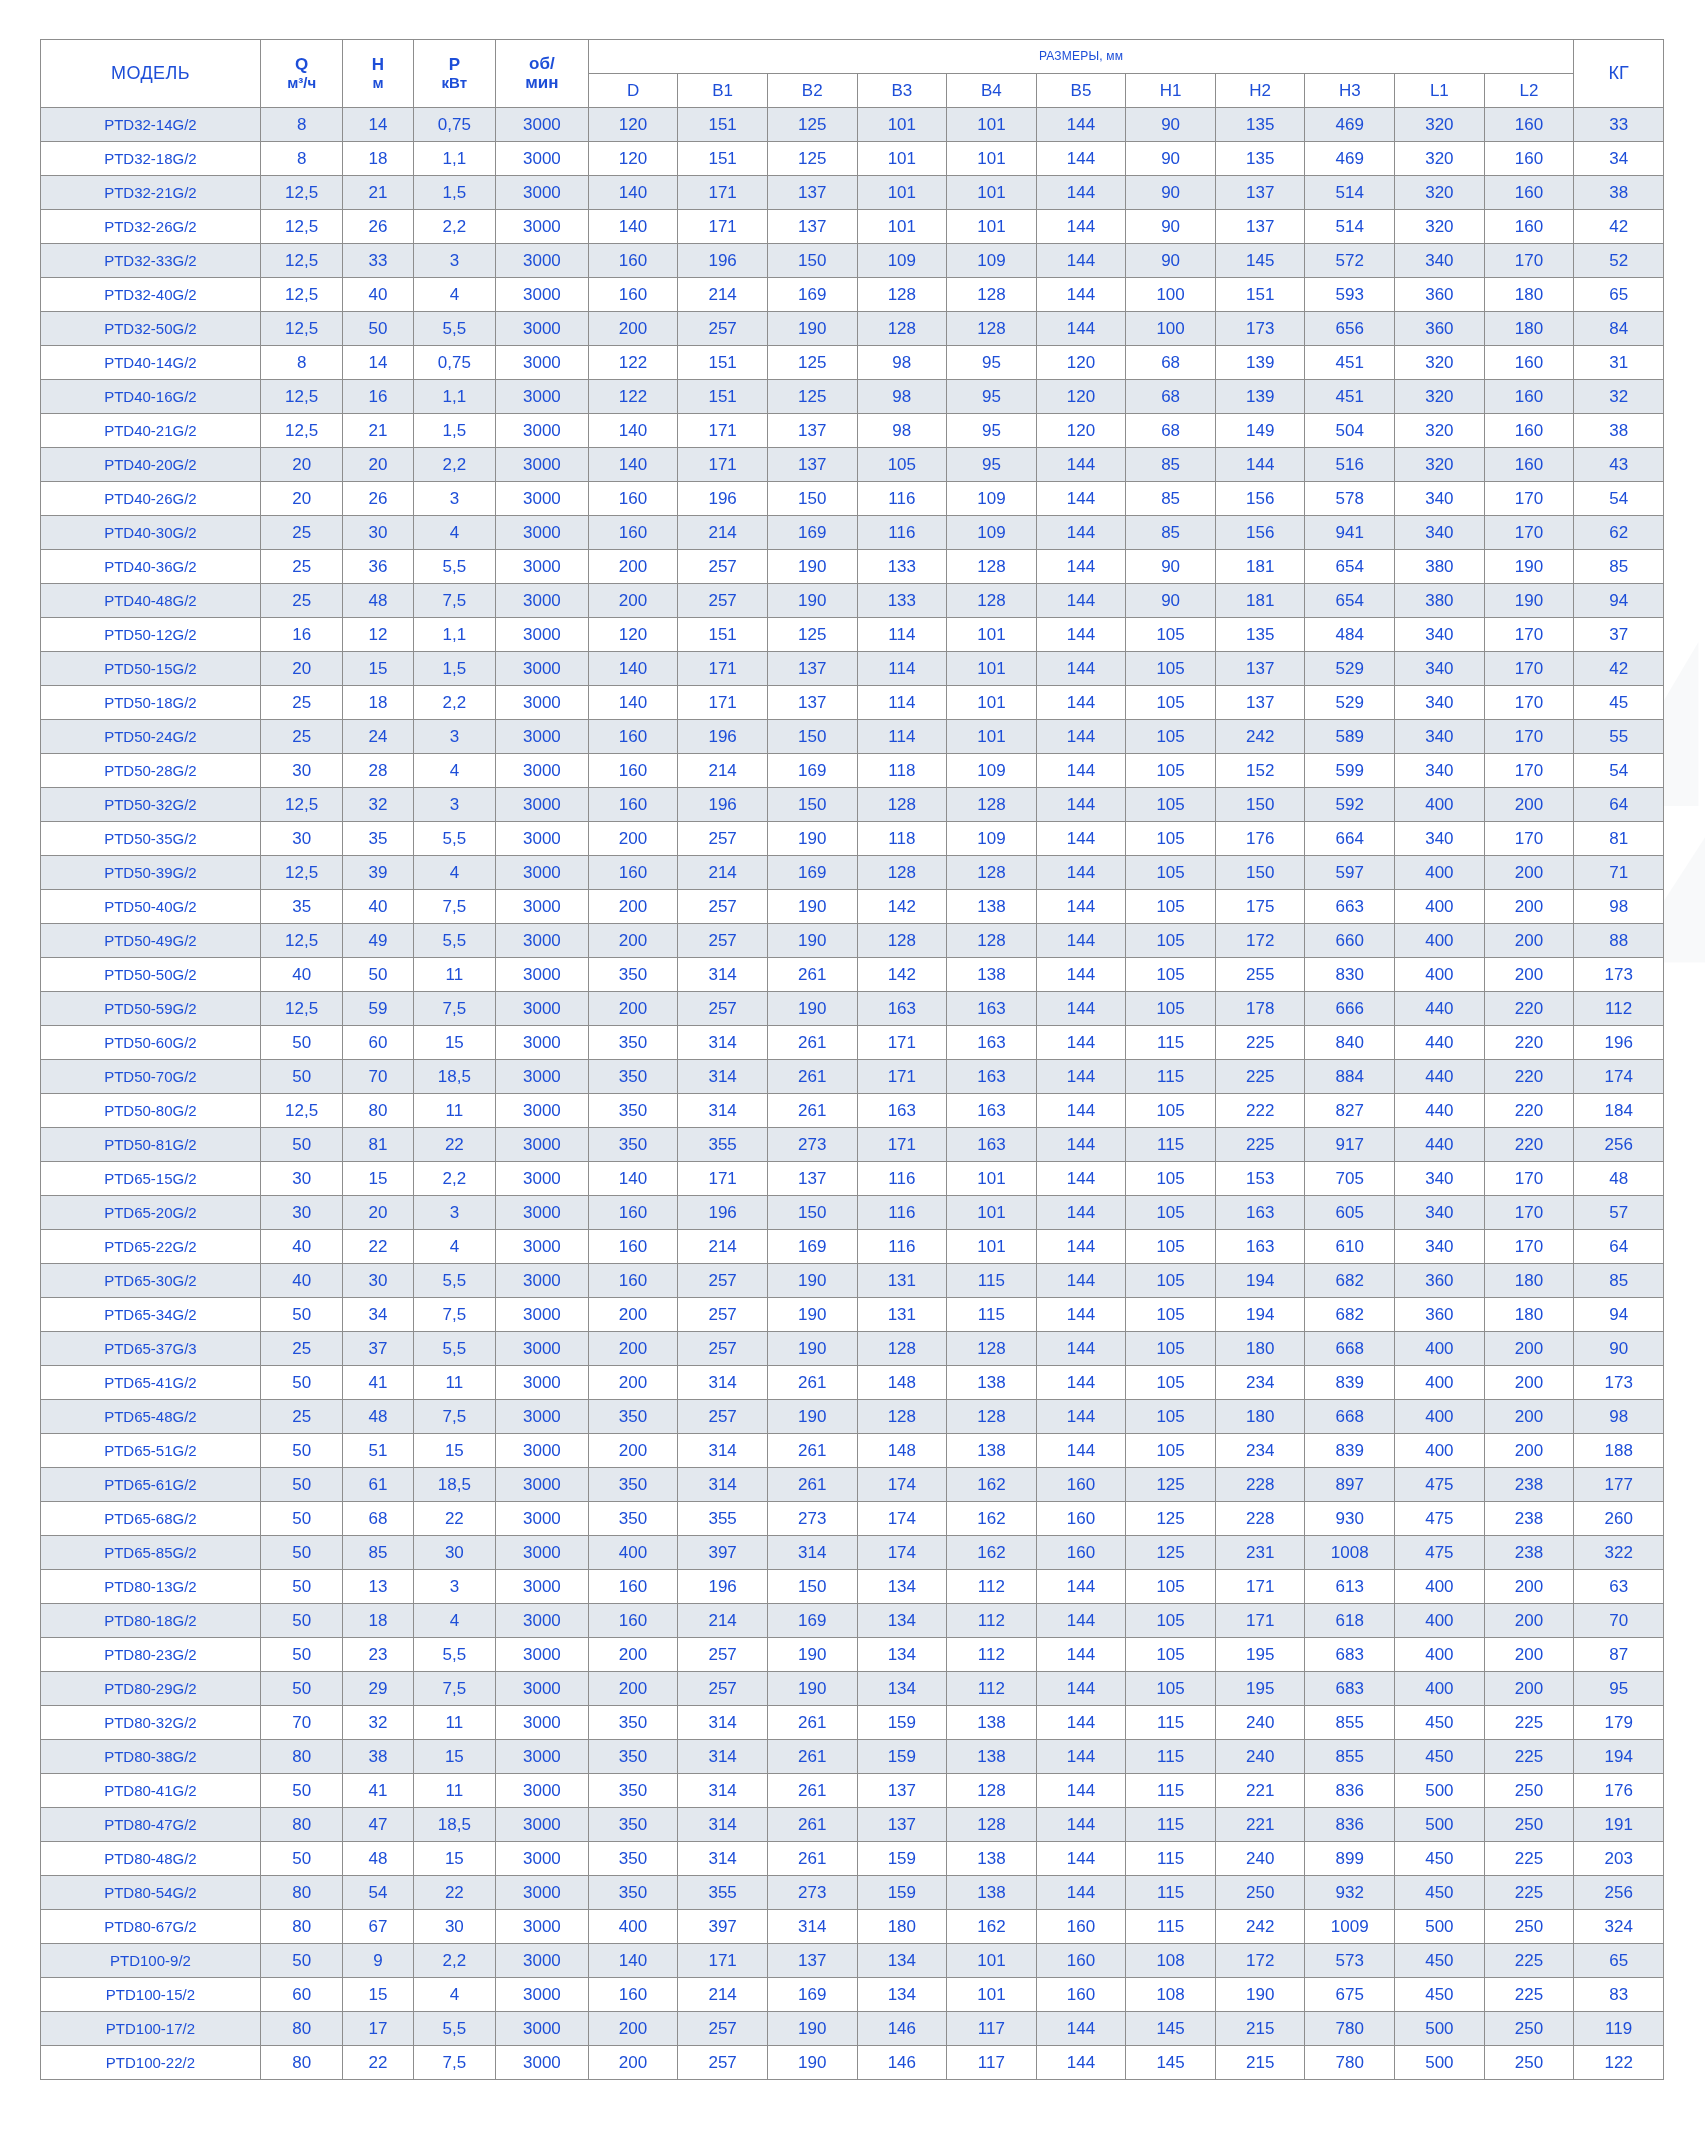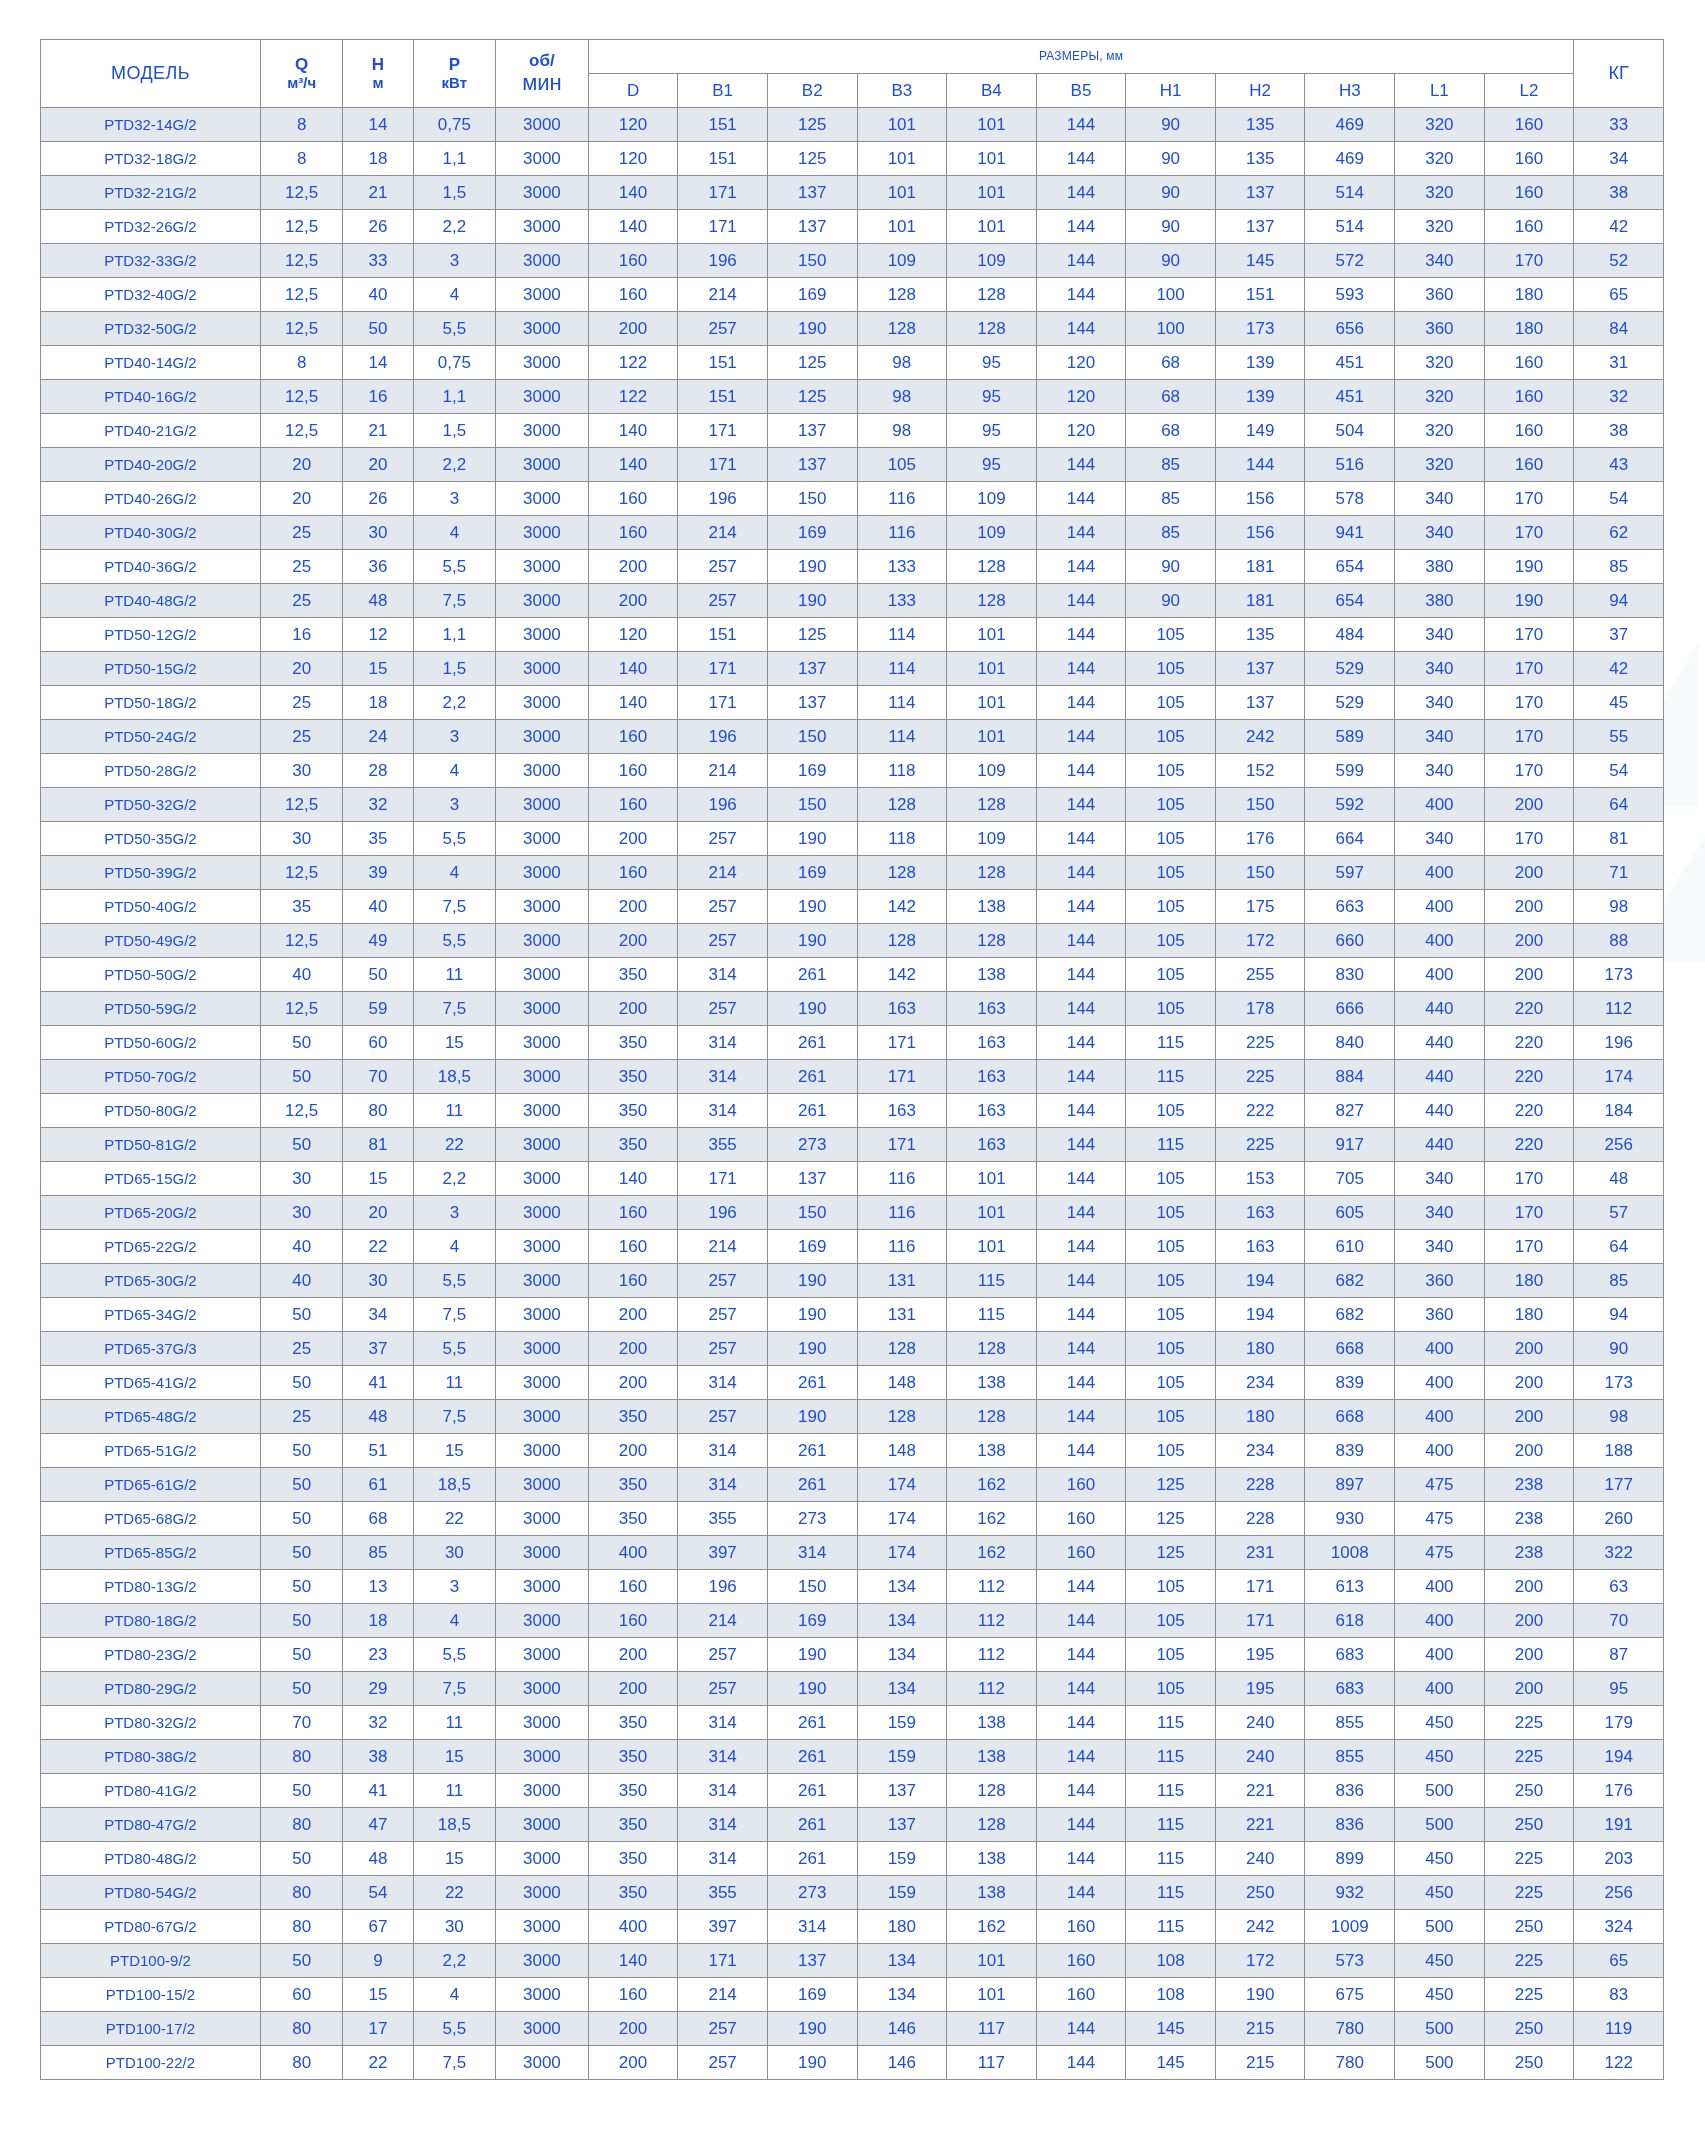--- a/index.html
+++ b/index.html
@@ -63,22 +63,22 @@
     line-height: 1.15;
   }
   .unit-bot {
     display: block;
     font-size: 15px;
     font-weight: bold;
     line-height: 1.2;
   }
   .unit-bot-b {
     display: block;
-    font-size: 22px;
-    font-weight: normal;
+    font-size: 17px;
+    font-weight: bold;
     line-height: 1.2;
   }
   th.sub {
     font-weight: normal;
     font-size: 17px;
   }
   td.model {
     font-weight: bold;
     font-size: 15px;
   }

